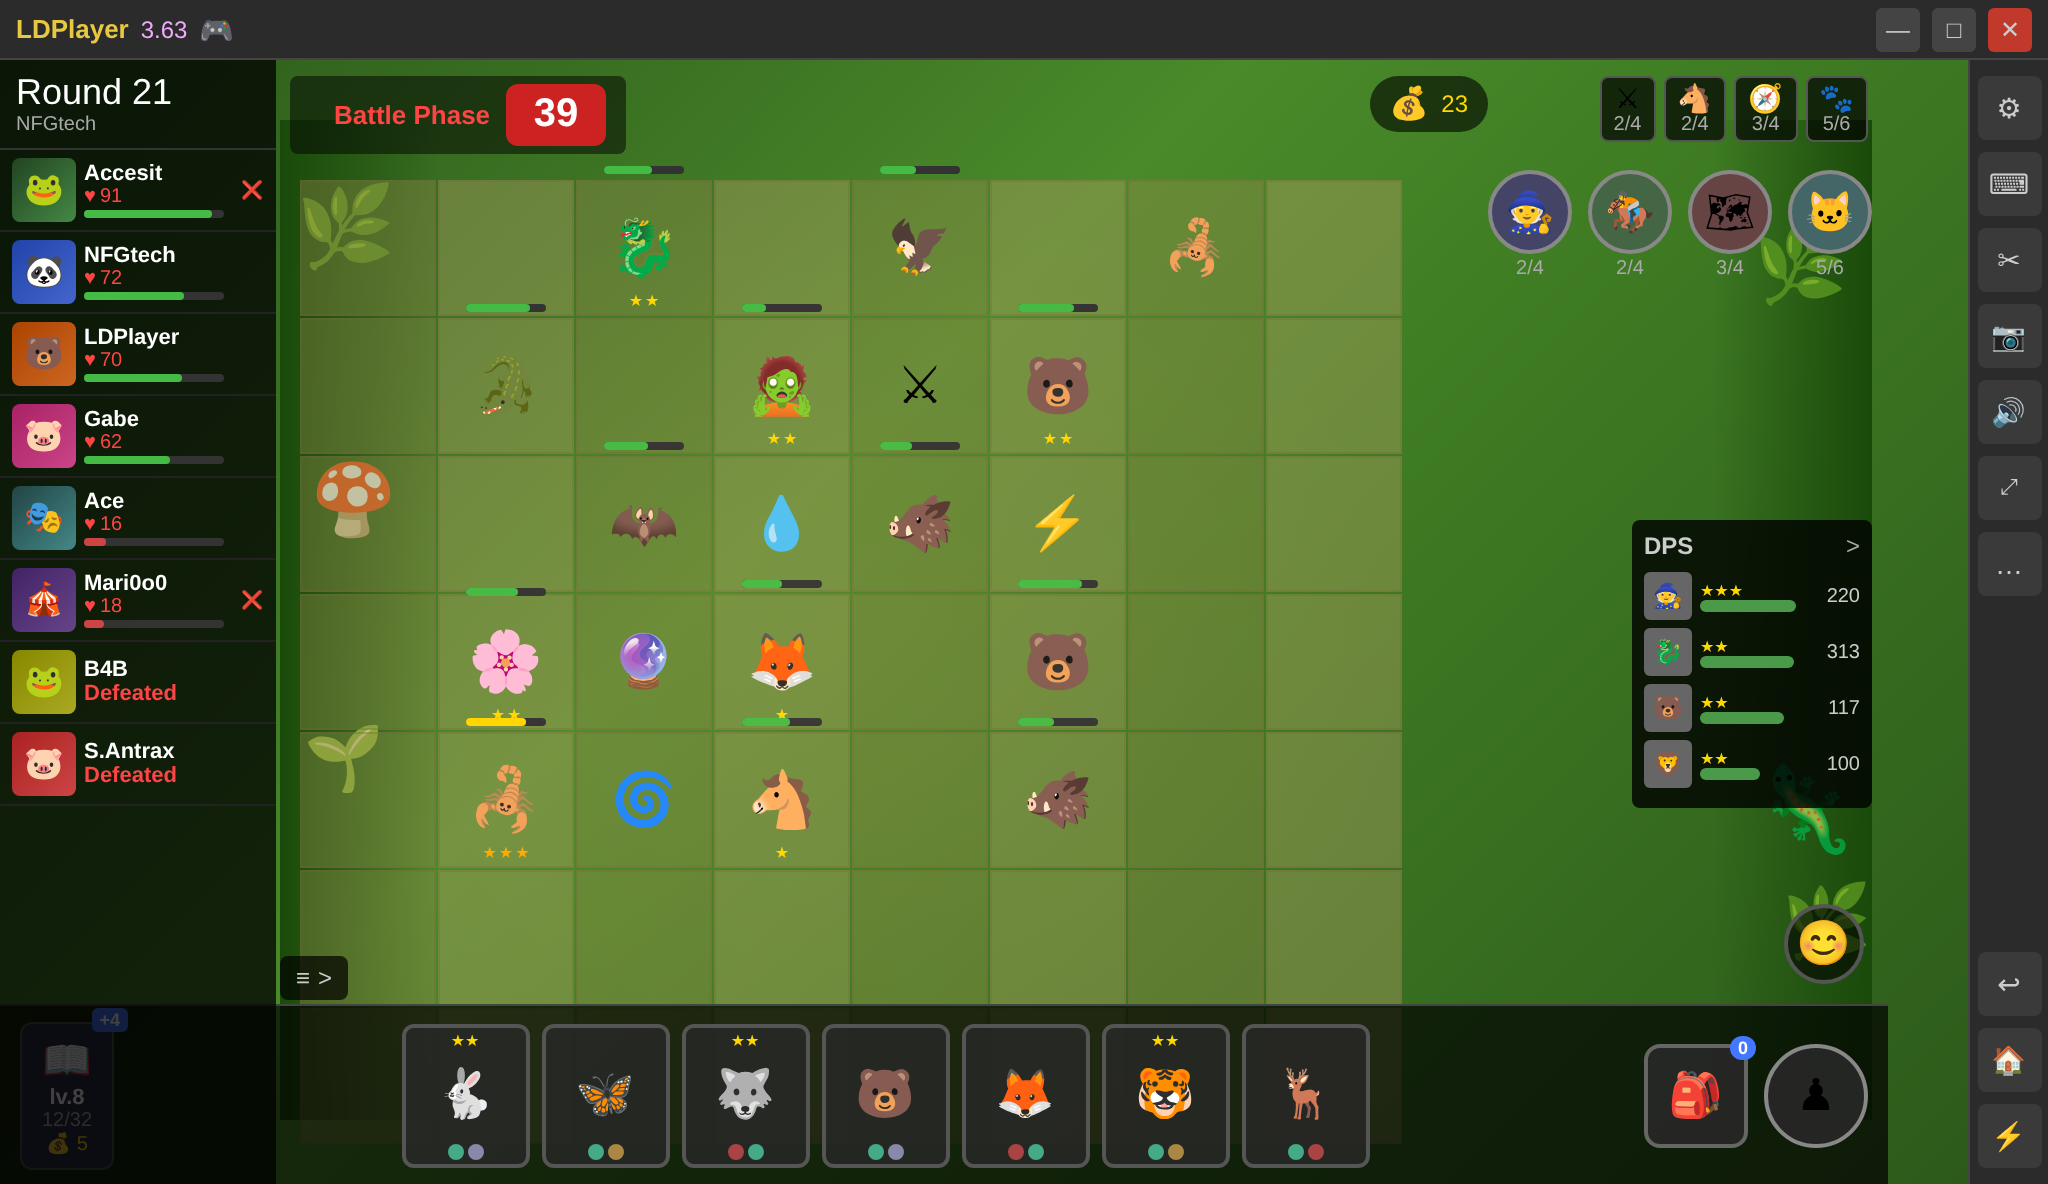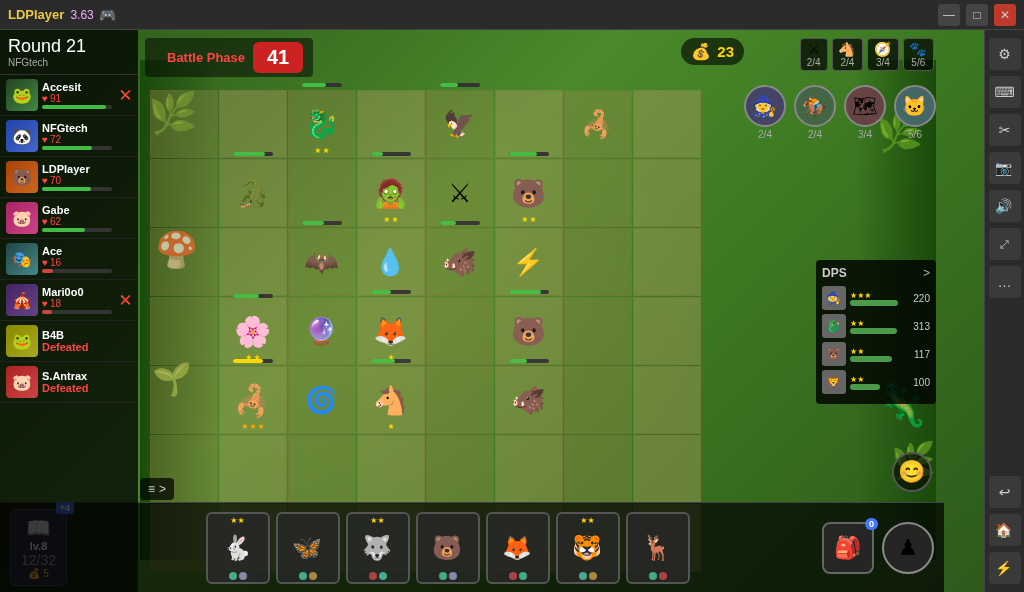--- a/index.html
+++ b/index.html
@@ -78,21 +78,21 @@
       padding: 4px 12px; border-radius: 6px; min-width: 50px; text-align: center;
     }
 
     
     .gold-display {
       position: absolute; top: 8px; right: 240px;
       background: rgba(0,0,0,0.6); padding: 4px 10px; border-radius: 20px;
       display: flex; align-items: center; gap: 6px;
     }
     .gold-icon { color: #ffd700; font-size: 16px; }
-    .gold-amount { color: #ffd700; font-size: 15px; font-weight: bold; }
+    .gold-amount { color: #ffd700; font-size: 12px; font-weight: normal; }
 
     
     #right-sidebar {
       position: absolute; top: 30px; right: 0; width: 40px; height: 562px;
       background: #2b2b2b; display: flex; flex-direction: column; align-items: center;
       padding: 8px 0; gap: 6px; border-left: 1px solid #444;
     }
     .sidebar-btn {
       width: 32px; height: 32px; background: #3a3a3a; border-radius: 4px;
       display: flex; align-items: center; justify-content: center;
@@ -153,21 +153,21 @@
     .bench-left { display: flex; align-items: center; gap: 8px; margin-right: 16px; }
     .bench-level {
       background: rgba(50,50,80,0.9); border: 1px solid #555; border-radius: 6px;
       padding: 6px 10px; text-align: center; position: relative;
     }
     .bench-level-badge {
       position: absolute; top: -8px; right: -8px; background: #4477ff; color: #fff;
       font-size: 9px; padding: 1px 4px; border-radius: 3px; font-weight: bold;
     }
     .bench-level-icon { font-size: 20px; }
-    .bench-level-text { color: #aaa; font-size: 14px; }
+    .bench-level-text { color: #aaa; font-size: 10px; }
     .bench-coins { color: #ffd700; font-size: 10px; }
     .bench-lv { color: #fff; font-size: 11px; font-weight: bold; }
 
     .bench-slots { display: flex; gap: 6px; flex: 1; justify-content: center; }
     .bench-slot {
       width: 64px; height: 72px; background: rgba(40,40,40,0.8);
       border: 2px solid #555; border-radius: 6px;
       display: flex; flex-direction: column; align-items: center; justify-content: center;
       font-size: 24px; position: relative;
     }
@@ -441,21 +441,21 @@
       <div class="cell"></div>
       <div class="cell"></div>
       <div class="cell"></div>
       <div class="cell"></div>
     </div>
     <div class="board-overlay"></div>
   </div>
 
   <div class="battle-phase">
     <span class="battle-label">Battle Phase</span>
-    <div class="battle-timer">41</div>
+    <div class="battle-timer">39</div>
   </div>
 
   <div class="gold-display">
     <span class="gold-icon">💰</span>
     <span class="gold-amount">23</span>
   </div>
 
   <div class="traits-row">
     <div class="trait-counter">
       <span class="trait-icon">⚔</span>

